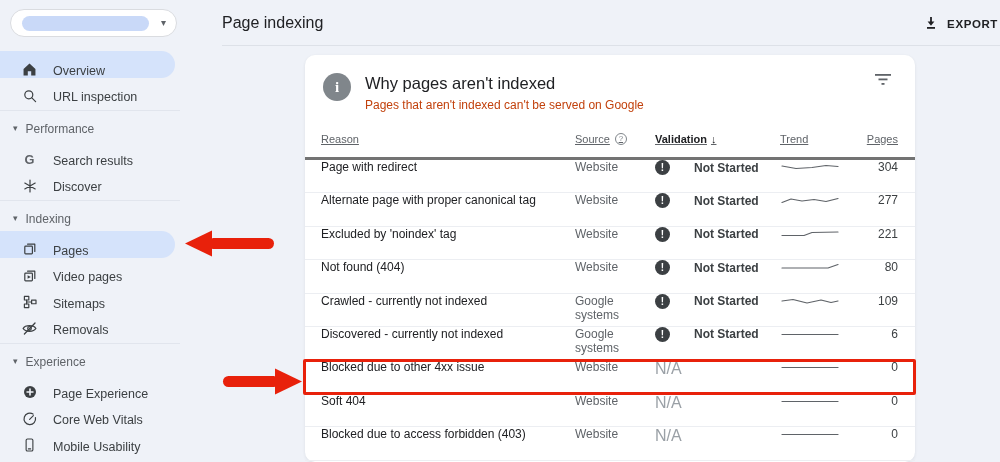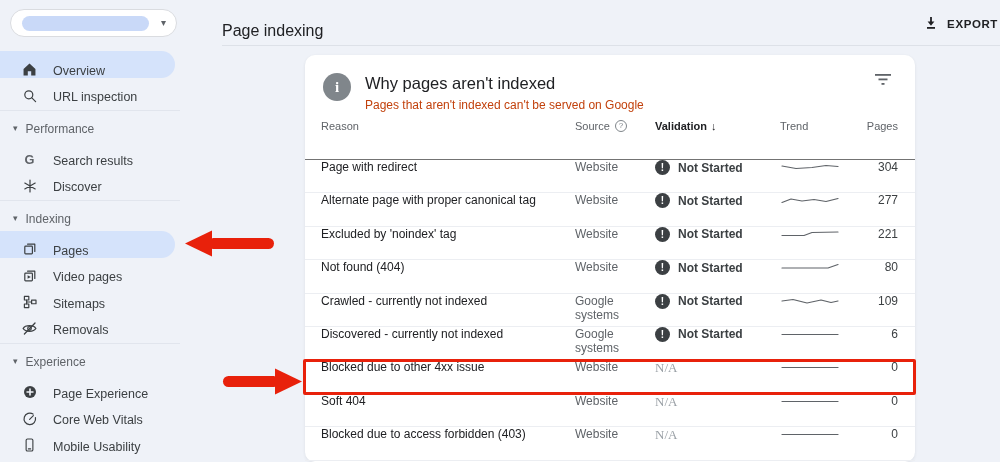--- a/index.html
+++ b/index.html
@@ -34,21 +34,21 @@
   .nav-icon{width:17px;height:17px;display:flex;align-items:center;justify-content:center;color:#3c4043;flex:none;}
   .nav-icon svg{display:block;}
   .nav-label{white-space:nowrap;}
   .section-divider{height:1px;background:#e1e5ed;margin:5.5px 0;}
   .section-header{
     height:25px;display:flex;align-items:center;gap:8px;padding-left:13px;
     font-size:12px;color:#5f6368;cursor:pointer;
   }
   .section-caret{font-size:9px;color:#5f6368;line-height:1;}
   
-  .page-title{position:absolute;left:222px;top:22px;font-size:16px;color:#202124;}
+  .page-title{position:absolute;left:222px;top:14px;font-size:16px;color:#202124;}
   .topbar-border{position:absolute;left:222px;right:0;top:45px;height:1px;background:#dde1e8;}
   .export-btn{
     position:absolute;right:0;top:12px;height:24px;display:flex;align-items:center;gap:9px;
     padding:0 2px 0 8px;font-size:11.5px;font-weight:700;letter-spacing:.6px;color:#202124;cursor:pointer;
   }
   
   .card{
     position:absolute;left:305px;top:55px;width:610px;height:407px;background:#fff;
     border-radius:10px;box-shadow:0 1px 3px rgba(60,64,67,.10);
   }
@@ -56,22 +56,22 @@
   .info-icon{
     width:28px;height:28px;border-radius:50%;background:#80868b;color:#fff;flex:none;
     display:flex;align-items:center;justify-content:center;
     font-size:15px;font-weight:700;font-family:"Liberation Serif","DejaVu Serif",serif;
   }
   .card-title{font-size:16.5px;color:#202124;margin-top:1px;}
   .card-subtitle{font-size:12px;color:#c2410c;margin-top:5px;}
   .filter-icon{position:absolute;right:20px;top:13px;cursor:pointer;padding:4px;}
   
   .thead{
-    display:flex;align-items:flex-start;height:40px;margin-top:8px;padding:0 16px;
-    border-bottom:1px solid #737373;font-size:11px;color:#5f6368;
+    display:flex;align-items:center;height:40px;margin-top:8px;padding:0 16px;
+    border-bottom:3px solid #737373;font-size:11px;color:#5f6368;text-decoration:underline;
   }
   .trow{
     display:flex;align-items:flex-start;height:33.4px;padding:0 16px;
     border-bottom:1px solid #eceef2;cursor:pointer;
   }
   .col-reason{width:254px;flex:none;padding-right:8px;}
   .col-source{width:80px;flex:none;}
   .col-validation{width:125px;flex:none;display:flex;align-items:center;}
   .col-trend{width:70px;flex:none;}
   .col-pages{width:48px;flex:none;text-align:right;}
@@ -81,22 +81,22 @@
   .help-icon{
     width:12px;height:12px;border:1px solid #80868b;border-radius:50%;color:#80868b;
     font-size:8px;display:flex;align-items:center;justify-content:center;line-height:1;
   }
   .cell-reason{font-size:12px;color:#202124;white-space:nowrap;overflow:hidden;}
   .cell-source{font-size:12px;color:#5f6368;}
   .badge-dot{
     width:15px;height:15px;border-radius:50%;background:var(--badge);color:#fff;flex:none;
     display:flex;align-items:center;justify-content:center;font-size:10px;font-weight:700;margin-right:8px;
   }
-  .badge-label{font-size:12px;font-weight:700;color:#3c4043;white-space:nowrap;}
-  .validation-na{font-size:13px;color:#9aa0a6;font-family:Liberation Serif, serif;}
+  .badge-label{font-size:12px;font-weight:700;color:#3c4043;white-space:nowrap;margin-left:16px;}
+  .validation-na{font-size:16px;color:#9aa0a6;}
   .cell-pages{font-size:12px;color:#3c4043;}
   .sparkline{display:block;}
   
   .annotation{position:absolute;pointer-events:none;}
   .highlight-box{
     left:303px;top:359px;width:613px;height:36px;
     border:3px solid var(--red);border-radius:2px;
   }
   .arrow-svg{display:block;}
 </style>

